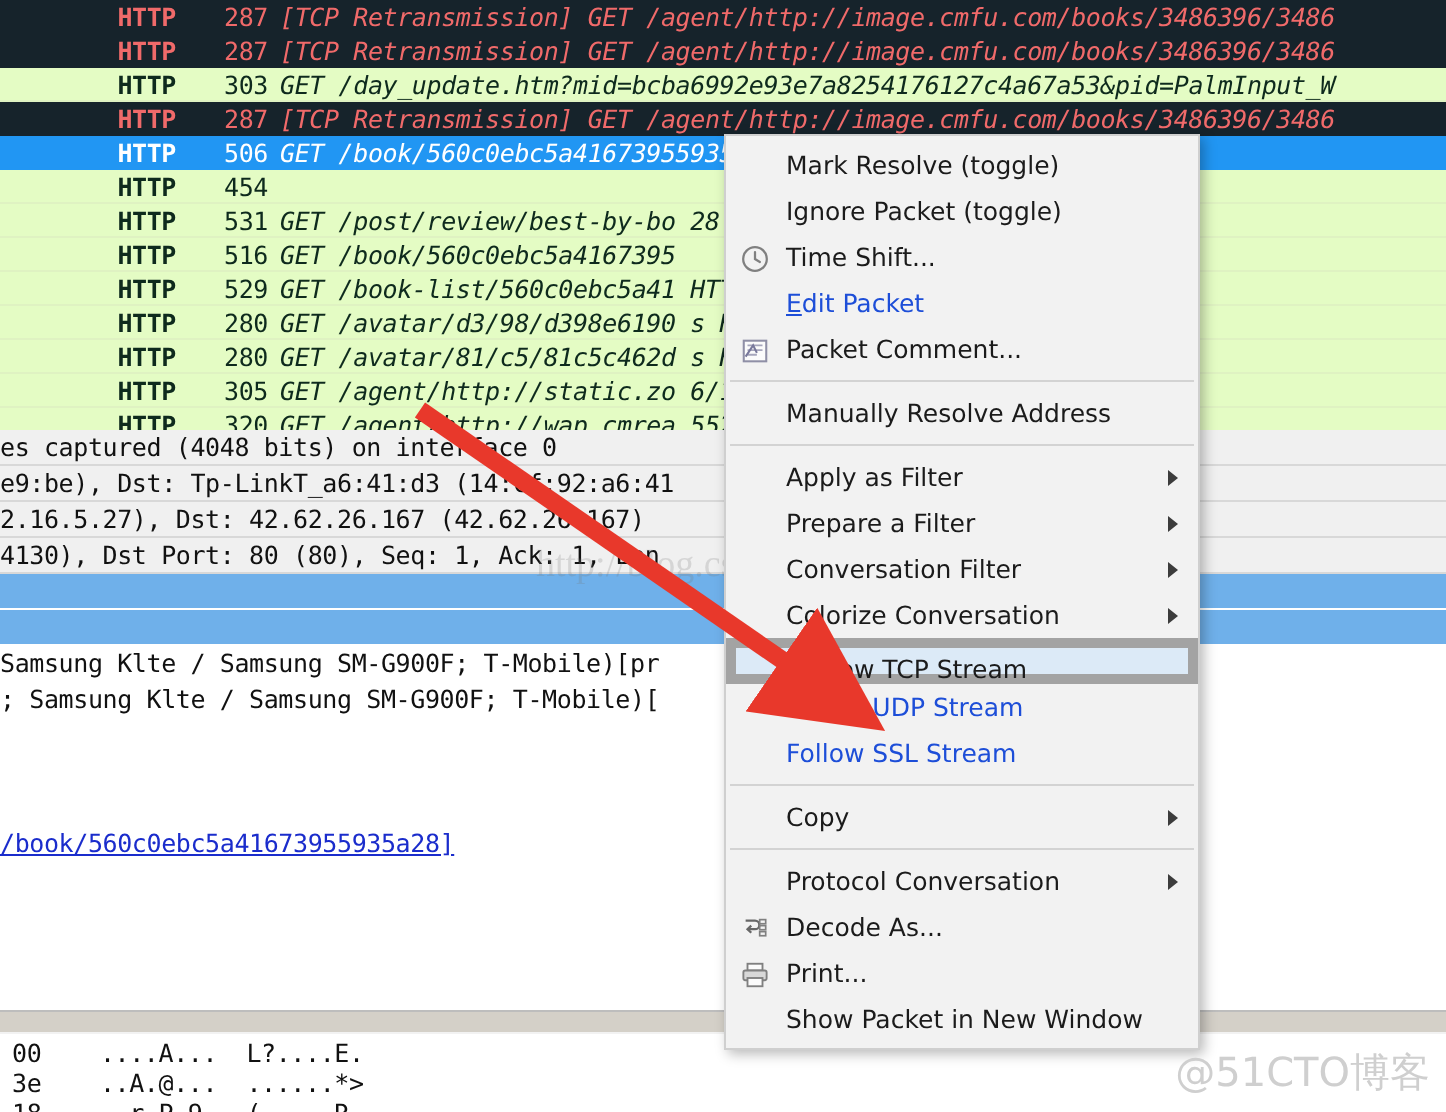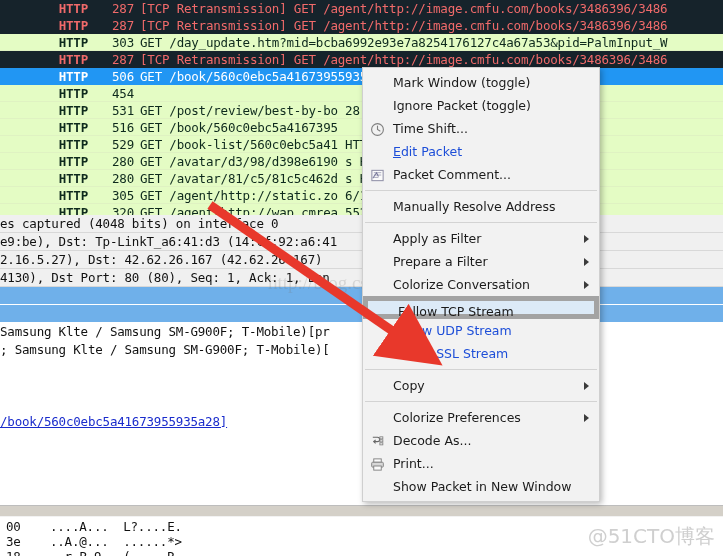--- a/index.html
+++ b/index.html
@@ -48,20 +48,21 @@
   .pkt-len {
     position: absolute;
     left: 96px; top: 0;
     width: 38px;
     text-align: right;
   }
   .pkt-info {
     position: absolute;
     left: 140px; top: 0;
     white-space: nowrap;
+    font-style: italic;
   }
   .pkt-row.bad .pkt-len { color: #f06a6a; }
 
   
   #detail-pane {
     position: absolute;
     left: 0; top: 215px;
     width: 723px; height: 290px;
     background: #ffffff;
     overflow: hidden;
@@ -292,45 +293,46 @@
 
   <div id="bytes-pane">
       <div class="hex-row">00    ....A...  L?....E.</div>
       <div class="hex-row">3e    ..A.@...  ......*&gt;</div>
       <div class="hex-row">18      r.P.9.  (.....R.</div>
     </div>
 
   <div id="wm-center">http://blog.csdn.net/</div>
 
   <div id="context-menu">
-      <div class="mi"><span>Mark Window (toggle)</span></div>
+      <div class="mi"><span>Mark Resolve (toggle)</span></div>
       <div class="mi"><span>Ignore Packet (toggle)</span></div>
       <div class="mi"><span class="ico"><svg viewBox="0 0 16 16" width="15" height="15">
             <circle cx="8" cy="8" r="6.3" fill="none" stroke="#555" stroke-width="1.2"></circle>
             <path d="M8 4.3V8l2.6 1.6" fill="none" stroke="#555" stroke-width="1.2" stroke-linecap="round"></path>
           </svg></span><span>Time Shift...</span></div>
       <div class="mi disabled"><span><u>E</u>dit Packet</span></div>
       <div class="mi"><span class="ico"><svg viewBox="0 0 16 16" width="15" height="15">
             <rect x="2" y="2.5" width="12" height="11" fill="#fff" stroke="#6a6a8a" stroke-width="1.1"></rect>
             <path d="M4 5h8M4 7.5h8M4 10h5" stroke="#8a8aa8" stroke-width="1"></path>
             <path d="M3 11 L7 5 L9 9" fill="none" stroke="#4a4a7a" stroke-width="1.1"></path>
           </svg></span><span>Packet Comment...</span></div>
       <div class="msep"></div>
       <div class="mi"><span>Manually Resolve Address</span></div>
       <div class="msep"></div>
       <div class="mi"><span>Apply as Filter</span><span class="arrow"></span></div>
       <div class="mi"><span>Prepare a Filter</span><span class="arrow"></span></div>
+      <div class="mi"><span>Conversation Filter</span><span class="arrow"></span></div>
       <div class="mi"><span>Colorize Conversation</span><span class="arrow"></span></div>
       <div class="mi active"><span>Follow TCP Stream</span></div>
       <div class="mi disabled"><span>Follow UDP Stream</span></div>
       <div class="mi disabled"><span>Follow SSL Stream</span></div>
       <div class="msep"></div>
       <div class="mi"><span>Copy</span><span class="arrow"></span></div>
       <div class="msep"></div>
-      <div class="mi"><span>Colorize Preferences</span><span class="arrow"></span></div>
+      <div class="mi"><span>Protocol Conversation</span><span class="arrow"></span></div>
       <div class="mi"><span class="ico"><svg viewBox="0 0 16 16" width="15" height="15">
             <path d="M3 3.5h5a2.3 2.3 0 0 1 0 4.6H4" fill="none" stroke="#333" stroke-width="1.2"></path>
             <path d="M6 6.2 4 8.1 6 10" fill="none" stroke="#333" stroke-width="1.2"></path>
             <rect x="10.5" y="3" width="3.2" height="2.2" fill="none" stroke="#555" stroke-width="0.9"></rect>
             <rect x="10.5" y="6.2" width="3.2" height="2.2" fill="none" stroke="#555" stroke-width="0.9"></rect>
             <rect x="10.5" y="9.4" width="3.2" height="2.2" fill="none" stroke="#555" stroke-width="0.9"></rect>
           </svg></span><span>Decode As...</span></div>
       <div class="mi"><span class="ico"><svg viewBox="0 0 16 16" width="15" height="15">
             <rect x="4" y="2" width="8" height="3.6" fill="#fff" stroke="#555" stroke-width="1"></rect>
             <rect x="1.8" y="5.6" width="12.4" height="5.2" rx="1" fill="#cfcfcf" stroke="#555" stroke-width="1"></rect>

